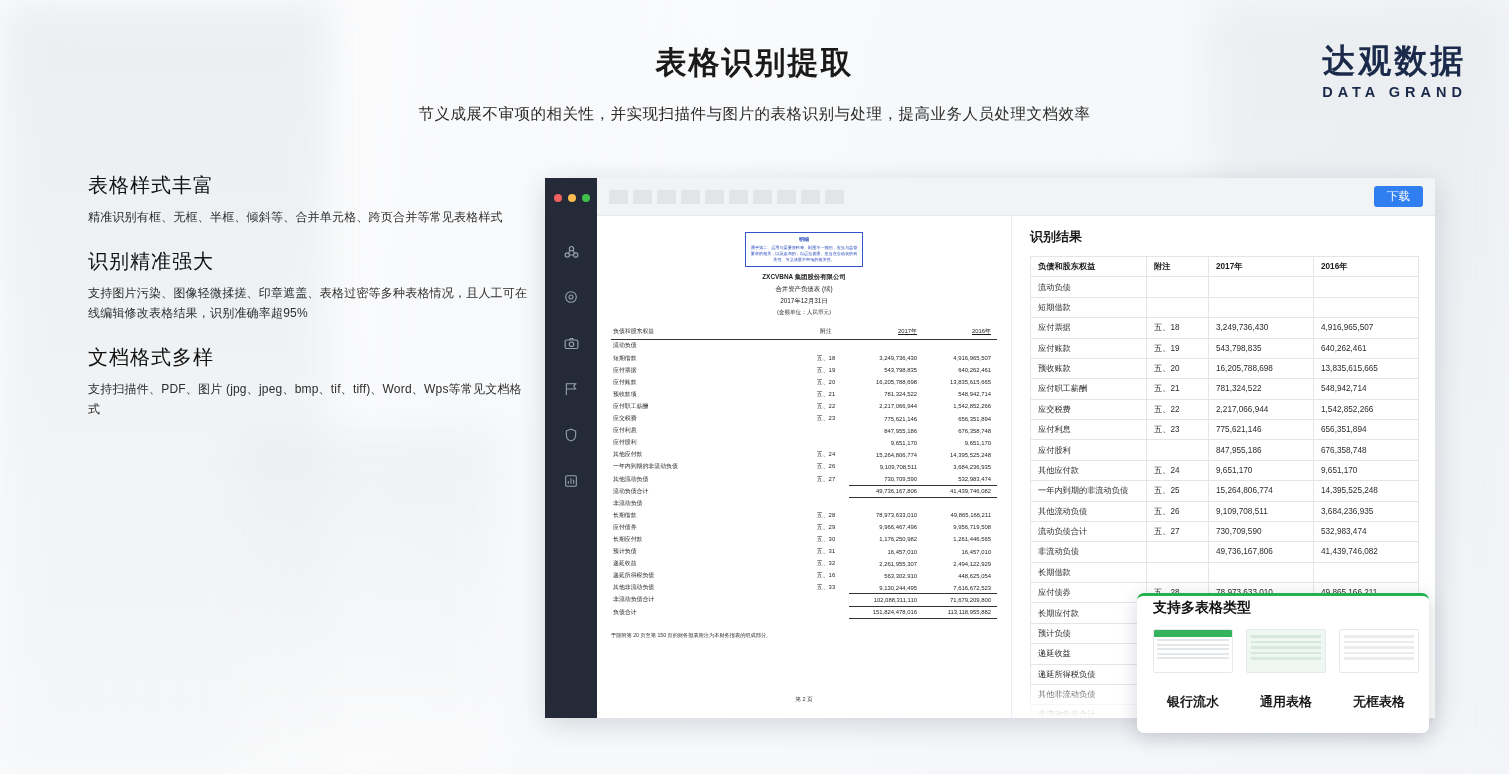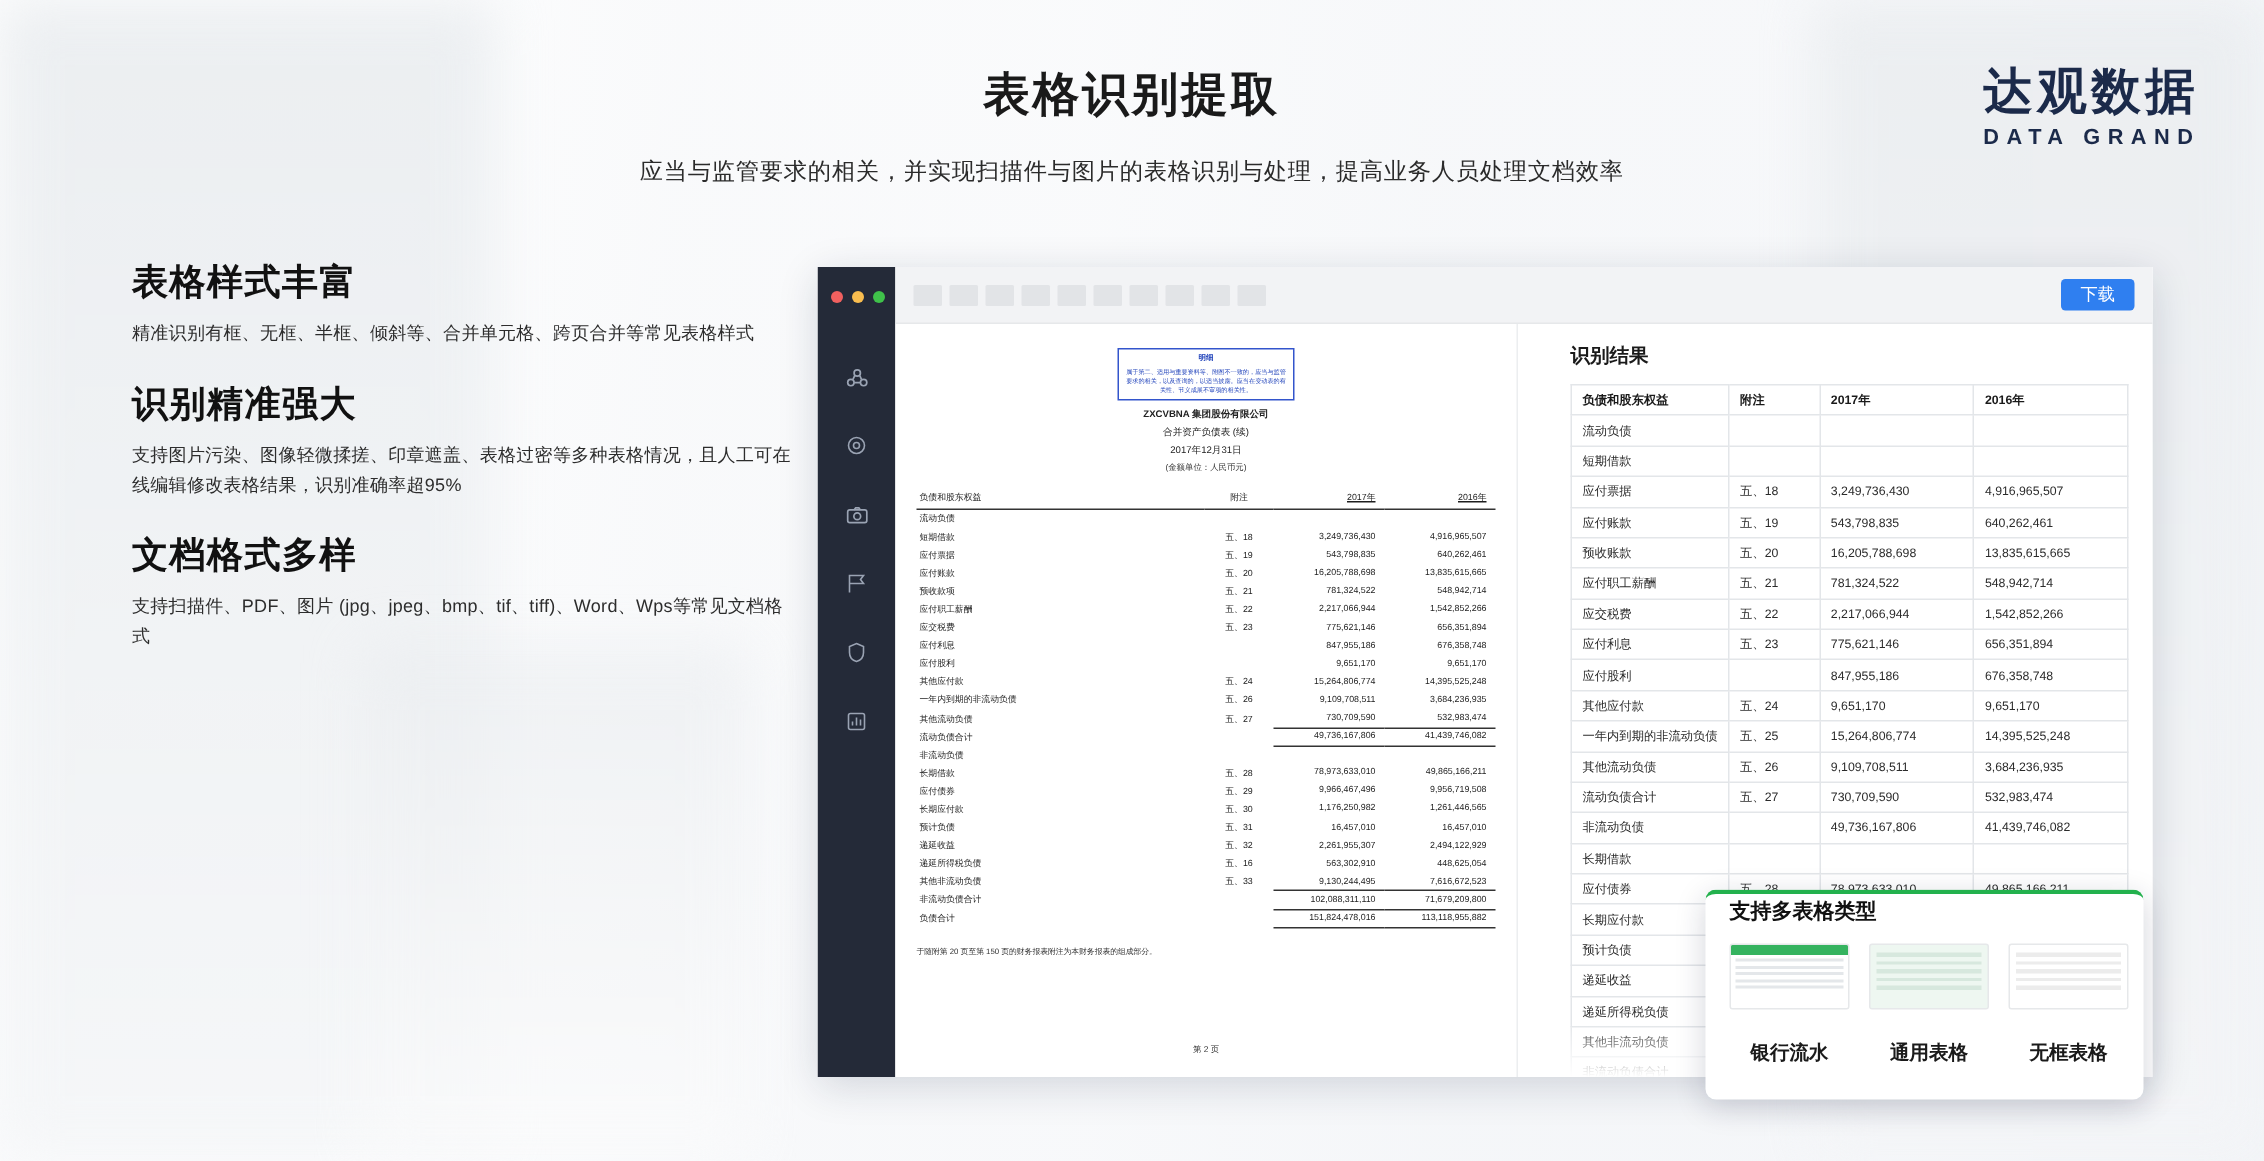--- a/index.html
+++ b/index.html
@@ -44,21 +44,21 @@
   }
   .logo-en {
     font-size: 14.5px; font-weight: bold; color: #1b2a4a; letter-spacing: 5px;
     margin-top: 5px;
   }
 
   
   .features { position: absolute; left: 88px; top: 172px; width: 440px; }
   .feature { margin-bottom: 21px; }
   .feature h3 {
-    margin: 0 0 9px 0; font-size: 24px; font-weight: bold; color: #111; letter-spacing: 1px;
+    margin: 0 0 9px 0; font-size: 20px; font-weight: normal; color: #111; letter-spacing: 1px;
   }
   .feature p {
     margin: 0; font-size: 12px; line-height: 1.62; color: #2d2d2d; letter-spacing: .2px;
   }
 
   
   .app {
     position: absolute; left: 545px; top: 178px;
     width: 890px; height: 540px;
     background: #fff;
@@ -92,21 +92,21 @@
     position: relative;
   }
   .topbar-cell {
     width: 19px; height: 14px; background: #e2e4e7; margin-right: 5px; border-radius: 1px;
   }
   .download-btn {
     position: absolute; right: 12px; top: 8px;
     background: #2f7ff0; color: #fff; font-size: 11.5px;
     padding: 3px 13px; border-radius: 3px; border: none; cursor: pointer;
   }
-  .app-body { flex: 1; display: flex; min-height: 0; gap: 17px; }
+  .app-body { flex: 1; display: flex; min-height: 0; }
 
   
   .doc-pane {
     width: 415px; flex: 0 0 415px; background: #fff;
     border-right: 1px solid #eceef0;
     padding: 10px 14px 0 14px;
     overflow: hidden;
     position: relative;
   }
   .doc-stamp {
@@ -171,21 +171,21 @@
 </style>
 </head>
 <body>
 
 <div class="page">
   <div class="bg-blob b1"></div>
   <div class="bg-blob b2"></div>
   <div class="bg-blob b3"></div>
 
   <div class="title">表格识别提取</div>
-  <div class="subtitle">应当与监管要求的相关，并实现扫描件与图片的表格识别与处理，提高业务人员处理文档效率</div>
+  <div class="subtitle">节义成展不审项的相关性，并实现扫描件与图片的表格识别与处理，提高业务人员处理文档效率</div>
 
   <div class="logo">
     <div class="logo-cn">达观数据</div>
     <div class="logo-en">DATA GRAND</div>
   </div>
 
   <div class="features">
     <div class="feature">
       <h3>表格样式丰富</h3>
       <p>精准识别有框、无框、半框、倾斜等、合并单元格、跨页合并等常见表格样式</p>

